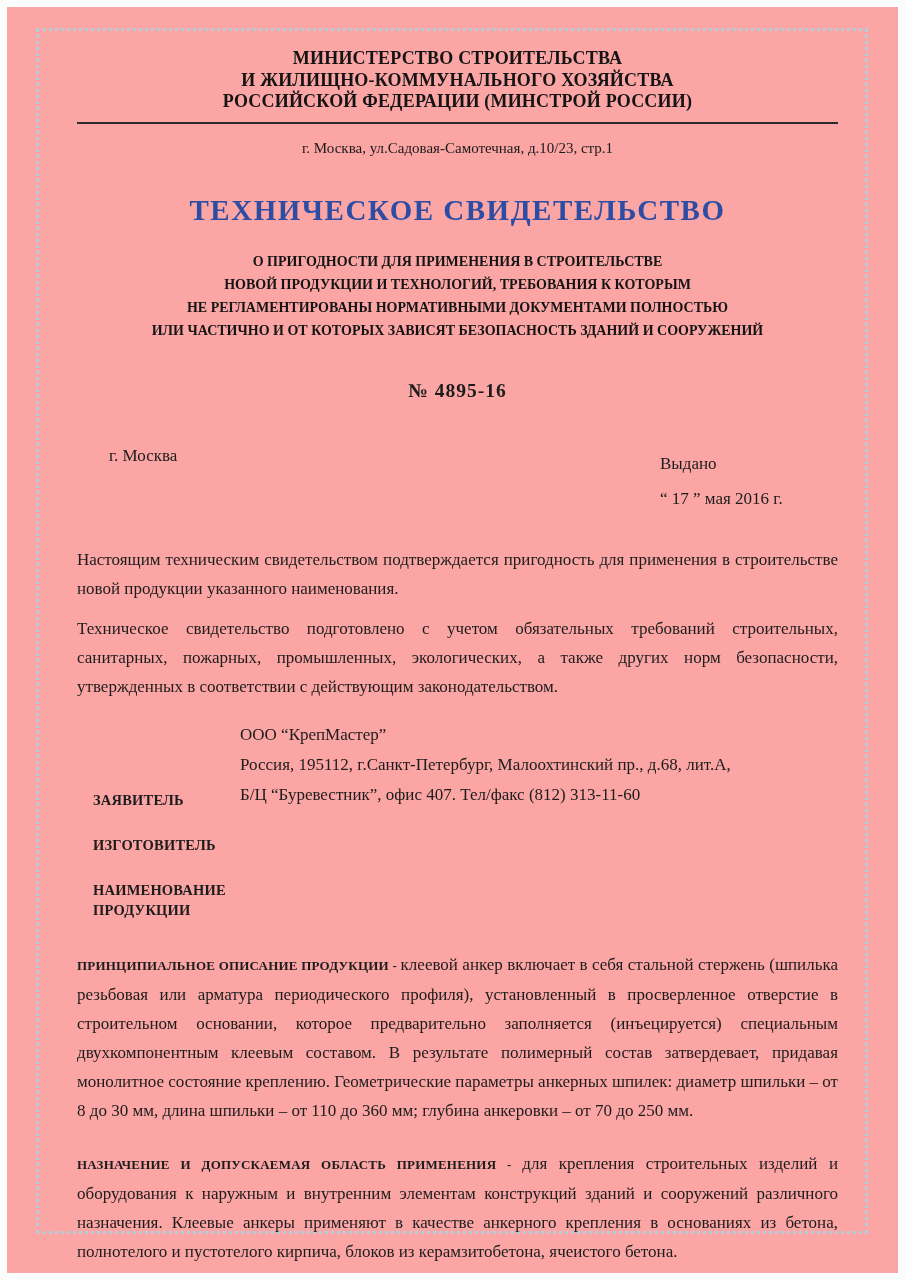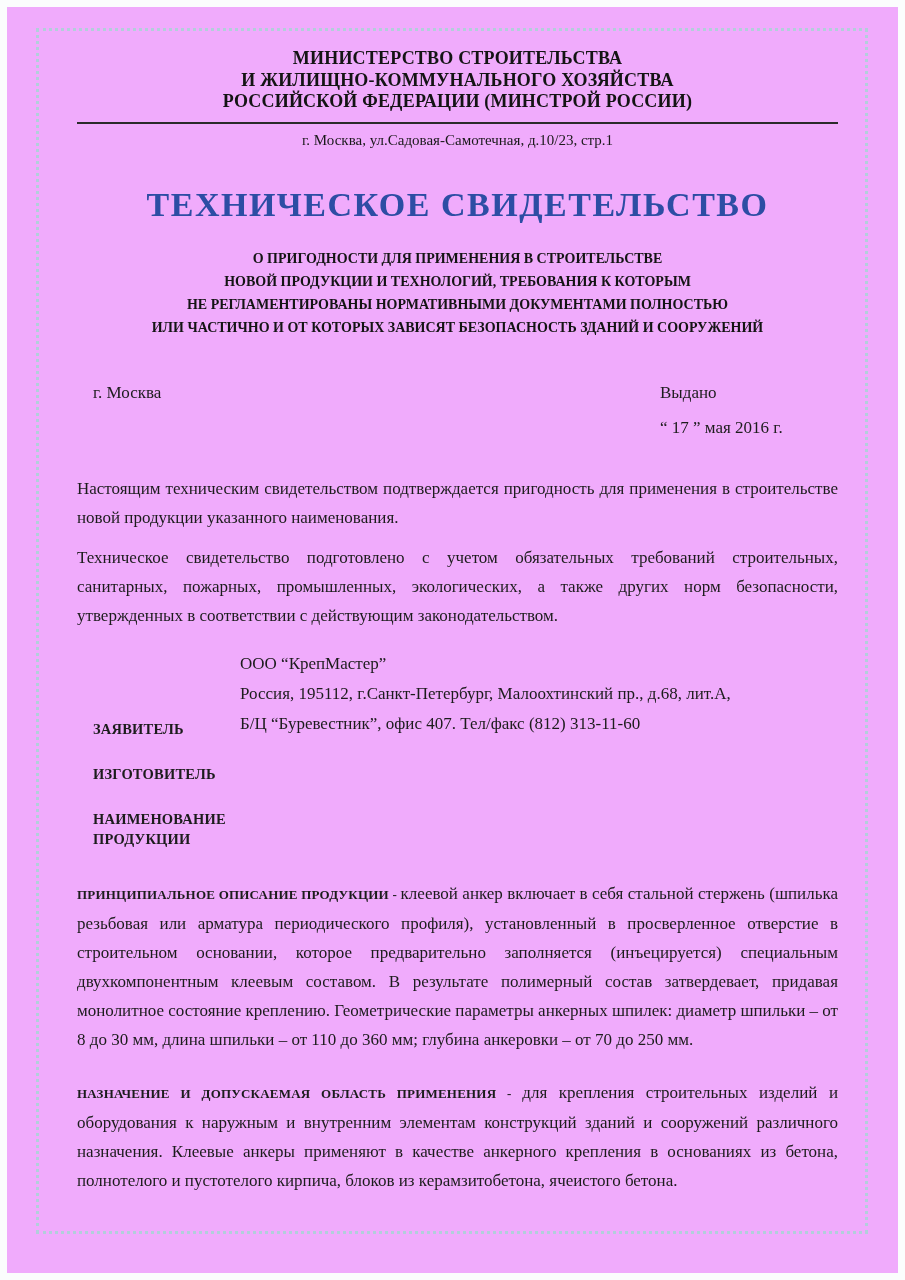--- a/index.html
+++ b/index.html
@@ -4,21 +4,21 @@
 <style>
   html, body {
     margin: 0;
     padding: 0;
     background: #ffffff;
   }
   .page {
     position: relative;
     width: 905px;
     height: 1280px;
-    background: #f0abfc;
+    background: #fca5a5;
     font-family: "Liberation Serif", "DejaVu Serif", serif;
     color: #1c1c1c;
     overflow: hidden;
     box-sizing: border-box;
   }
   
   .scan-edge {
     position: absolute;
     inset: 0;
     border: 7px solid #fbfdfd;
@@ -49,27 +49,27 @@
     color: #141414;
   }
   .rule {
     border: none;
     border-top: 2.5px solid #2b2b2b;
     margin: 9px 0 0 0;
   }
   .address {
     text-align: center;
     font-size: 15px;
-    margin-top: 8px;
+    margin-top: 16px;
     color: #1a1a1a;
   }
   .doc-title {
     margin: 37px 0 0 0;
     text-align: center;
-    font-size: 34px;
+    font-size: 29px;
     font-weight: bold;
     letter-spacing: 1.5px;
     color: #2d4da4;
   }
   .subtitle {
     margin-top: 23px;
     text-align: center;
     font-weight: bold;
     font-size: 14px;
     line-height: 23px;
@@ -81,22 +81,22 @@
     font-weight: bold;
     font-size: 19.5px;
     letter-spacing: 1px;
   }
   .issue-row {
     display: flex;
     justify-content: space-between;
     margin-top: 44px;
     font-size: 17px;
   }
-  .issue-city { margin-left: 16px; }
-  .issued { width: 178px; flex: none; }
+  .issue-city { margin-left: 32px; }
+  .issued { width: 178px; flex: none; margin-top: 8px; }
   .issued-date { margin-top: 15px; }
   .body-par {
     margin: 11px 0 0 0;
     font-size: 17px;
     line-height: 29px;
     text-align: justify;
   }
   .body-par.first { margin-top: 36px; }
   .field {
     display: flex;
@@ -146,20 +146,21 @@
 
     <h1 class="doc-title">ТЕХНИЧЕСКОЕ СВИДЕТЕЛЬСТВО</h1>
 
     <div class="subtitle">
       <div>О ПРИГОДНОСТИ ДЛЯ ПРИМЕНЕНИЯ В СТРОИТЕЛЬСТВЕ</div>
       <div>НОВОЙ ПРОДУКЦИИ И ТЕХНОЛОГИЙ, ТРЕБОВАНИЯ К КОТОРЫМ</div>
       <div>НЕ РЕГЛАМЕНТИРОВАНЫ НОРМАТИВНЫМИ ДОКУМЕНТАМИ ПОЛНОСТЬЮ</div>
       <div>ИЛИ ЧАСТИЧНО И ОТ КОТОРЫХ ЗАВИСЯТ БЕЗОПАСНОСТЬ ЗДАНИЙ И СООРУЖЕНИЙ</div>
     </div>
 
+    <div class="doc-number">№  4895-16</div>
 
     <div class="issue-row">
       <span class="issue-city">г. Москва</span>
       <div class="issued">
         <div>Выдано</div>
         <div class="issued-date">“ 17 ”  мая  2016 г.</div>
       </div>
     </div>
 
     <p class="body-par first">Настоящим техническим свидетельством подтверждается пригодность для применения в строительстве новой продукции указанного наименования.</p>

